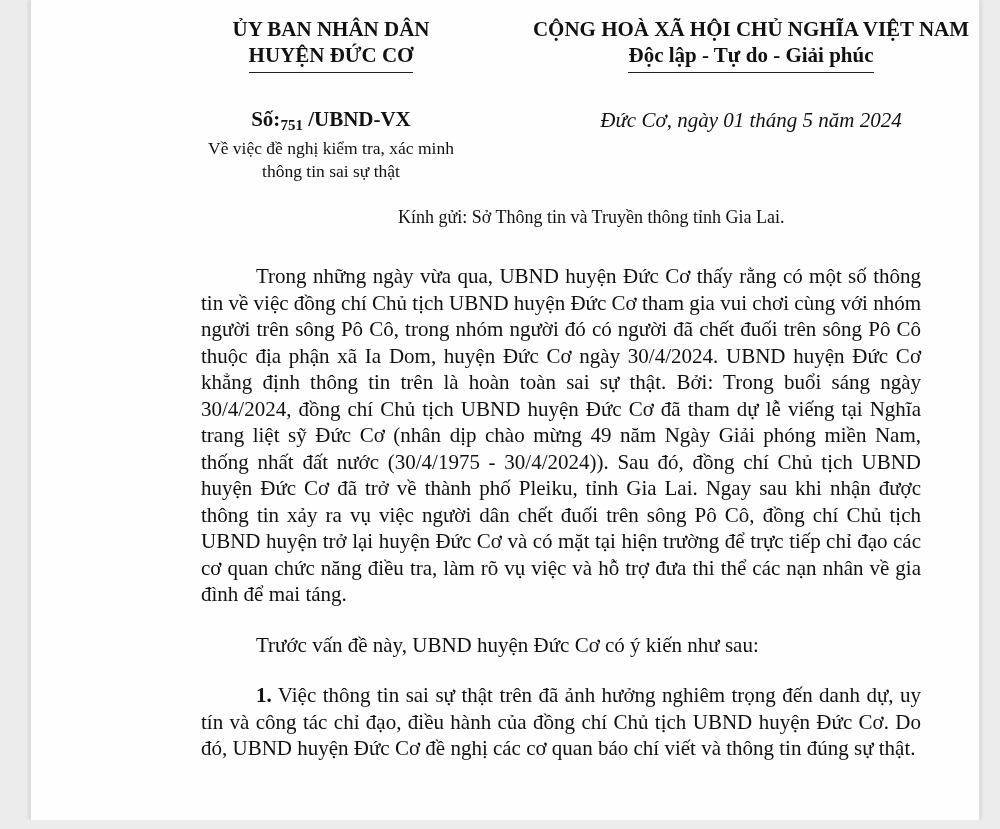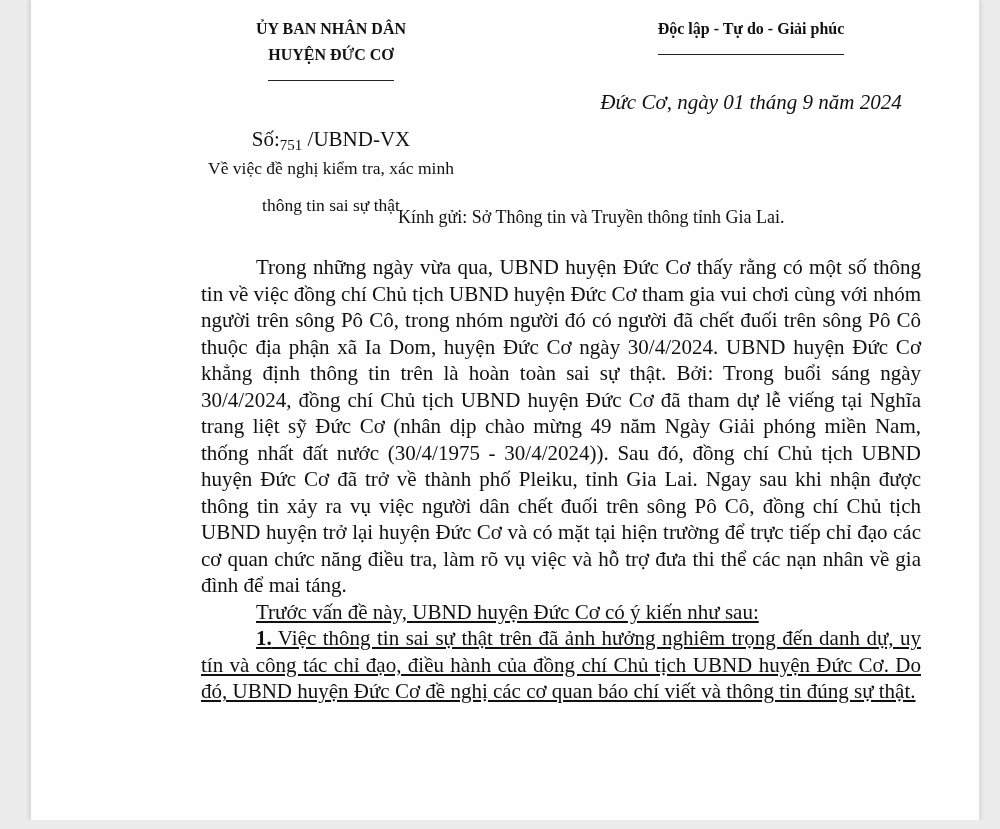--- a/index.html
+++ b/index.html
@@ -16,59 +16,60 @@
     box-shadow: -2px 0 3px rgba(0,0,0,0.08), 2px 0 3px rgba(0,0,0,0.08);
     border-left:1px solid #dcdcdc;
     border-right:1px solid #e0e0e0;
   }
   .hdr-left {
     position:absolute; left:160px; top:16px; width:280px; text-align:center;
   }
   .hdr-right {
     position:absolute; left:490px; top:16px; width:460px; text-align:center;
   }
-  .bold-line { font-weight:bold; font-size:16px; line-height:26px; white-space:nowrap; }
-  .underline-span { display:inline-block; border-bottom:1px solid #222; padding-bottom:12px; }
-  .so-line { font-size:21px; margin-top:45px; line-height:26px; }
+  .bold-line { font-weight:bold; font-size:21px; line-height:26px; white-space:nowrap; }
+  .underline-span { display:inline-block; border-bottom:1px solid #222; padding-bottom:4px; }
+  .so-line { font-size:21px; margin-top:33px; line-height:26px;font-weight:bold; }
   .so-line sub { font-size:15px; vertical-align:-4px; }
   .subject { font-size:17.5px; line-height:20px; }
   .date { font-style:italic; font-size:21px; margin-top:34px; line-height:26px; }
   .recipient {
     position:absolute; left:367px; top:207px; font-size:18px; white-space:nowrap;
   }
   .body {
-    position:absolute; left:170px; top:254px; width:720px;
+    position:absolute; left:170px; top:263px; width:720px;
     font-size:21px; line-height:26.5px; text-align:justify;
   }
   .body p { margin:0; text-indent:55px; }
-  .body p.gap { margin-top:0;text-decoration:underline; }
+  .body p.gap { margin-top:24px; }
   .bottom-bar {
     position:absolute; left:0; top:820px; width:1000px; height:9px; background:#ececec;
   }
 </style>
 </head>
 <body>
 
 <div class="page">
 
   <div class="hdr-left">
     <div class="bold-line">ỦY BAN NHÂN DÂN</div>
     <div class="bold-line">
       <span class="underline-span">HUYỆN ĐỨC CƠ</span>
     </div>
     <div class="so-line"><span>Số:</span><sub>751</sub><span> /UBND-VX</span></div>
     <div class="subject">Về việc đề nghị kiểm tra, xác minh</div>
-    <div class="subject" style="margin-top:17px">thông tin sai sự thật</div>
+    <div class="subject" style="margin-top:3px">thông tin sai sự thật</div>
   </div>
 
   <div class="hdr-right">
+    <div class="bold-line">CỘNG HOÀ XÃ HỘI CHỦ NGHĨA VIỆT NAM</div>
     <div class="bold-line">
       <span class="underline-span">Độc lập - Tự do - Giải phúc</span>
     </div>
-    <div class="date">Đức Cơ, ngày 01 tháng 9 năm 2024</div>
+    <div class="date">Đức Cơ, ngày 01 tháng 5 năm 2024</div>
   </div>
 
   <div class="recipient">Kính gửi:  Sở Thông tin và Truyền thông tỉnh Gia Lai.</div>
 
   <div class="body">
     <p>Trong những ngày vừa qua, UBND huyện Đức Cơ thấy rằng có một số thông tin về việc đồng chí Chủ tịch UBND huyện Đức Cơ tham gia vui chơi cùng với nhóm người trên sông Pô Cô, trong nhóm người đó có người đã chết đuối trên sông Pô Cô thuộc địa phận xã Ia Dom, huyện Đức Cơ ngày 30/4/2024. UBND huyện Đức Cơ khẳng định thông tin trên là hoàn toàn sai sự thật. Bởi: Trong buổi sáng ngày 30/4/2024, đồng chí Chủ tịch UBND huyện Đức Cơ đã tham dự lễ viếng tại Nghĩa trang liệt sỹ Đức Cơ (nhân dịp chào mừng 49 năm Ngày Giải phóng miền Nam, thống nhất đất nước (30/4/1975 - 30/4/2024)). Sau đó, đồng chí Chủ tịch UBND huyện Đức Cơ đã trở về thành phố Pleiku, tỉnh Gia Lai. Ngay sau khi nhận được thông tin xảy ra vụ việc người dân chết đuối trên sông Pô Cô, đồng chí Chủ tịch UBND huyện trở lại huyện Đức Cơ và có mặt tại hiện trường để trực tiếp chỉ đạo các cơ quan chức năng điều tra, làm rõ vụ việc và hỗ trợ đưa thi thể các nạn nhân về gia đình để mai táng.</p>
     <p class="gap">Trước vấn đề này, UBND huyện Đức Cơ có ý kiến như sau:</p>
     <p class="gap"><b>1.</b><span> Việc thông tin sai sự thật trên đã ảnh hưởng nghiêm trọng đến danh dự, uy tín và công tác chỉ đạo, điều hành của đồng chí Chủ tịch UBND huyện Đức Cơ. Do đó, UBND huyện Đức Cơ đề nghị các cơ quan báo chí viết và thông tin đúng sự thật.</span></p>
   </div>
 </div>

